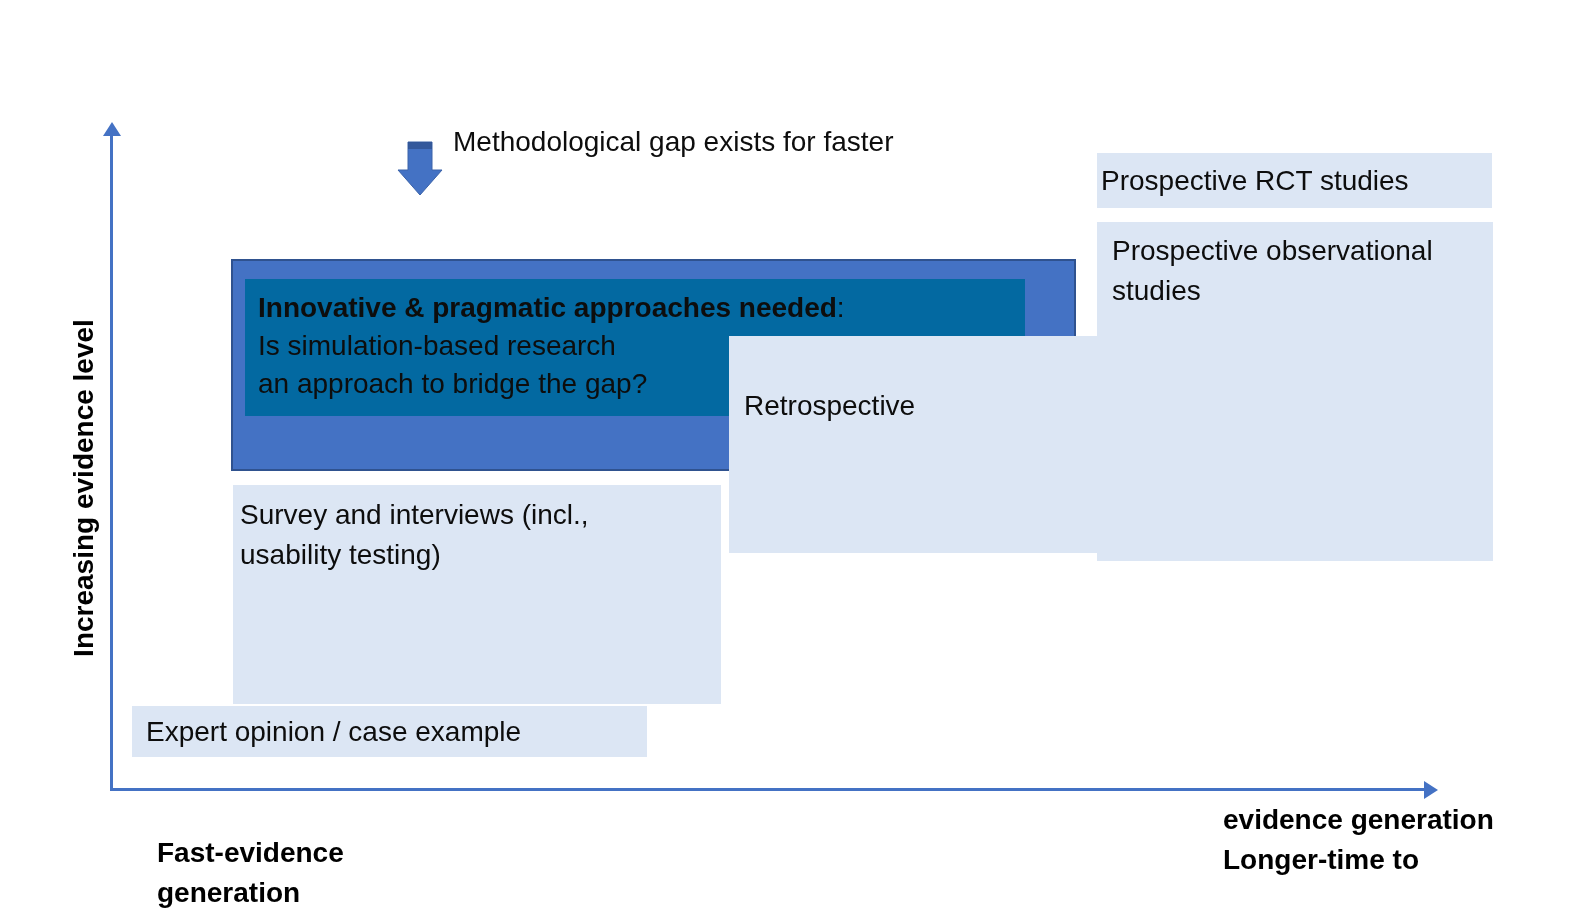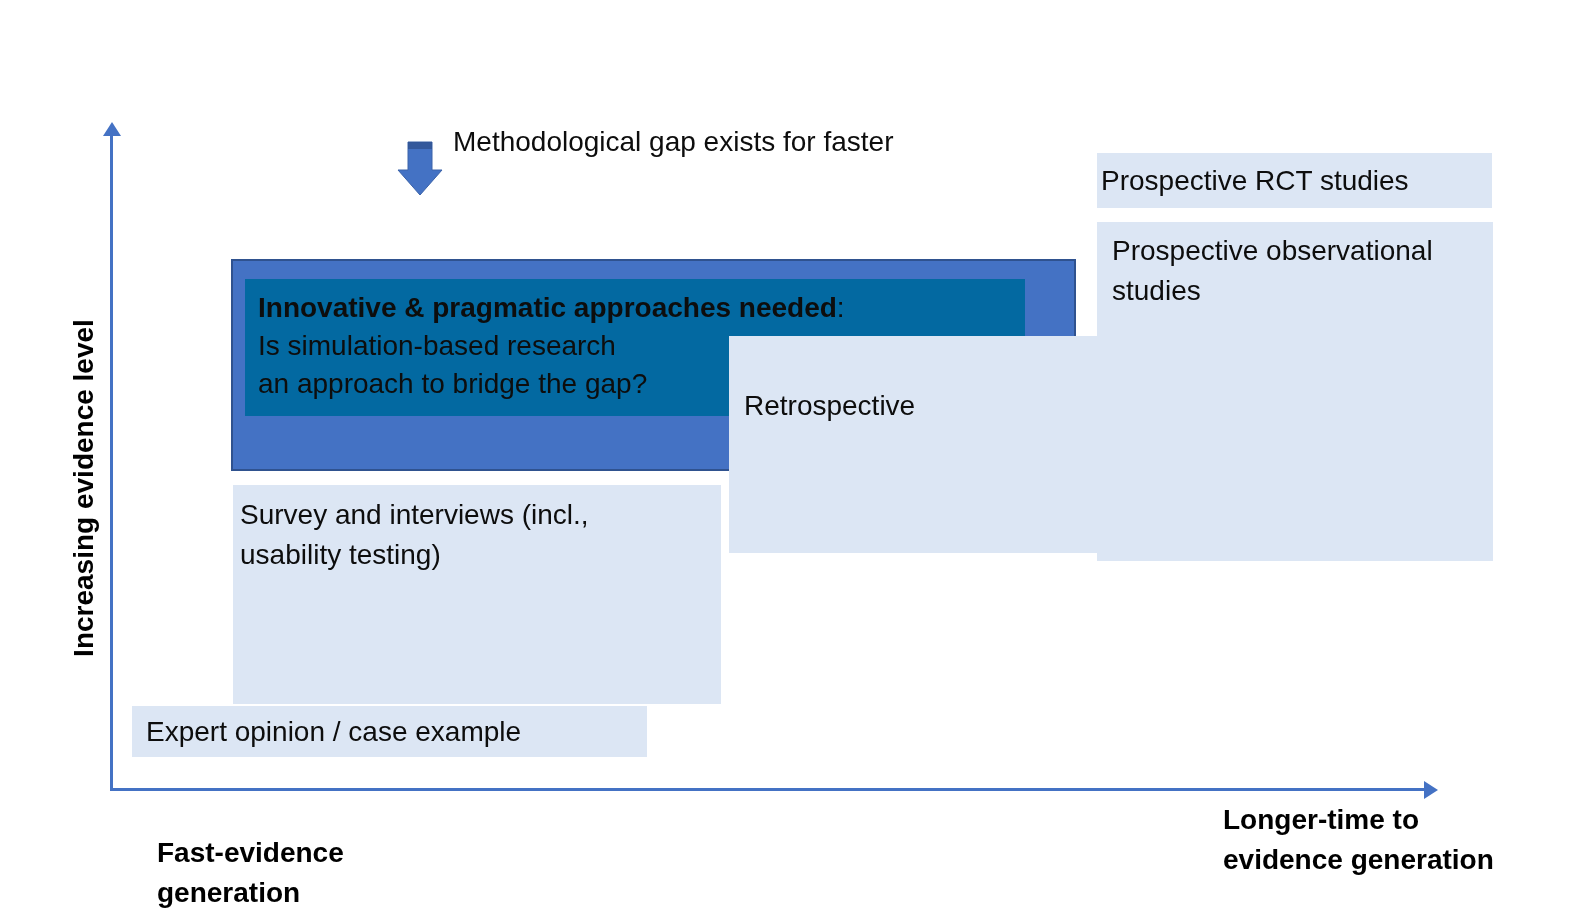--- a/index.html
+++ b/index.html
@@ -96,22 +96,22 @@
   <div class="v-arrowhead"></div>
   <div class="y-axis-label">Increasing evidence level</div>
 
   <div class="axis-line h-axis"></div>
   <div class="h-arrowhead"></div>
   <div class="x-axis-label x-label-left">
     <div>Fast-evidence</div>
     <div>generation</div>
   </div>
   <div class="x-axis-label x-label-right">
+    <div>evidence generation</div>
     <div>Longer-time to</div>
-    <div>evidence generation</div>
   </div>
 
   <div class="down-arrow">
     <svg width="48" height="58" viewBox="0 0 48 58" aria-hidden="true">
       <polygon points="12,2 36,2 36,30 46,30 24,55 2,30 12,30" fill="#4472C4" stroke="#3A62A9" stroke-width="1"></polygon>
       <rect x="12" y="2" width="24" height="7" fill="#2F528F" opacity="0.75"></rect>
     </svg>
   </div>
   <div class="annotation-text">
     <div>Methodological gap exists for faster</div>

